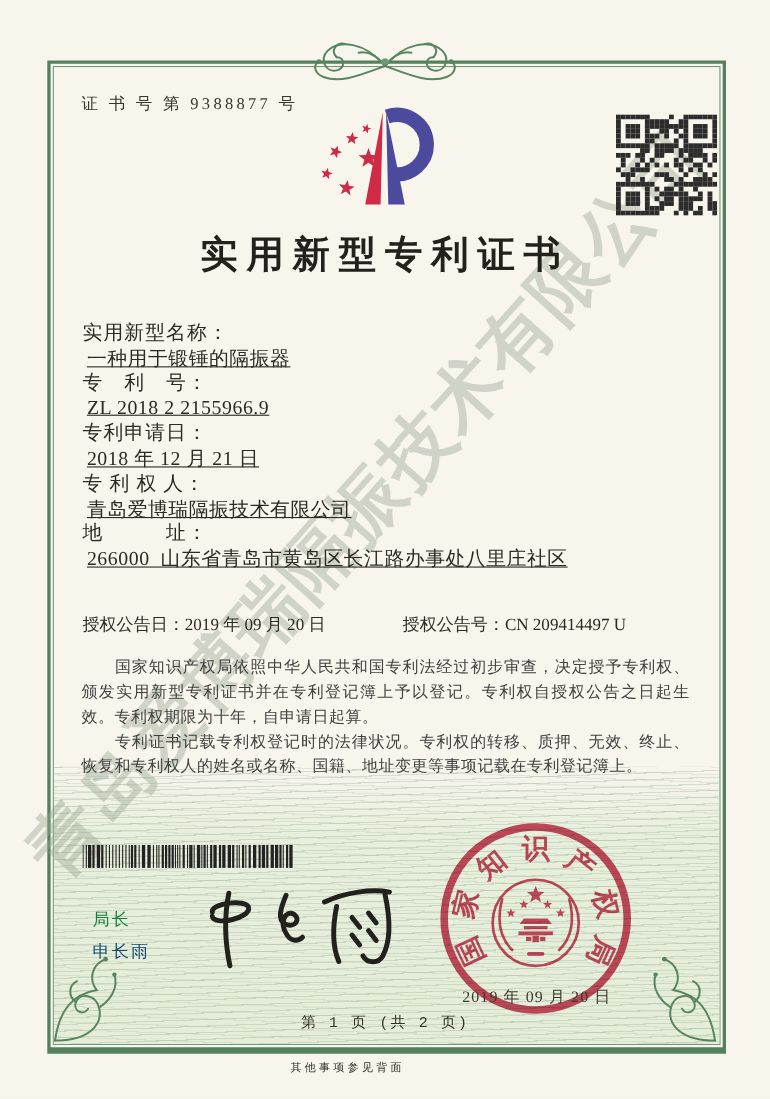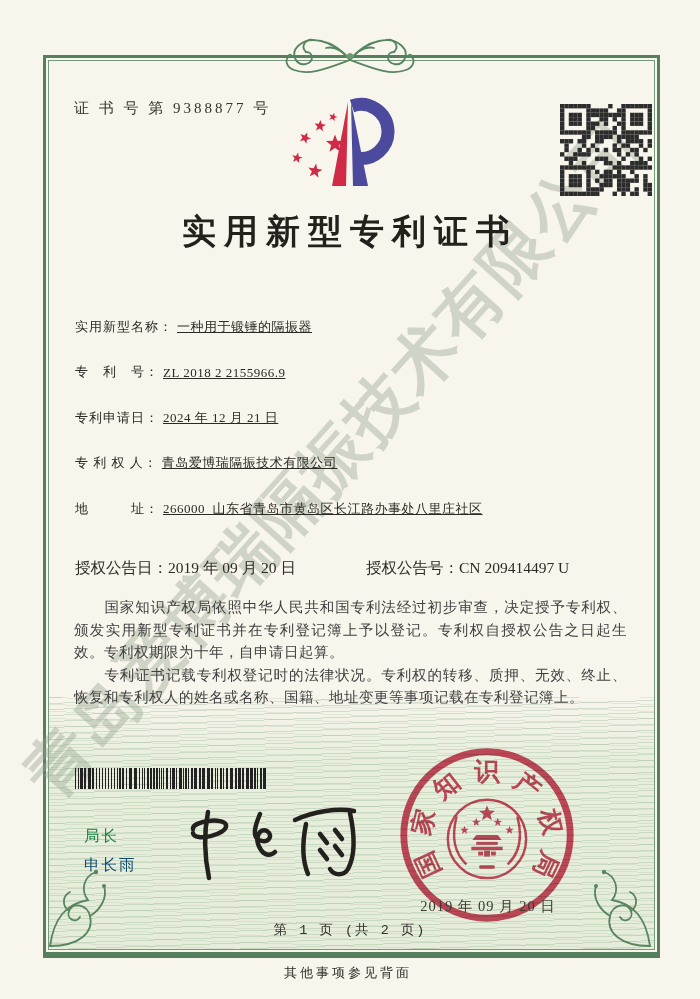--- a/index.html
+++ b/index.html
@@ -21,32 +21,32 @@
     background:
       repeating-linear-gradient(178deg, rgba(135,168,135,.30) 0 1px, rgba(0,0,0,0) 1px 6px),
       repeating-linear-gradient(182deg, rgba(135,168,135,.18) 0 1px, rgba(0,0,0,0) 1px 7px),
       linear-gradient(180deg, rgba(226,236,215,0) 0%, rgba(226,236,215,.75) 25%, rgba(228,237,217,.95) 100%);}
 
   .ornament{position:absolute;z-index:3;pointer-events:none;}
   .top-orn{left:248px;top:26px;}
   .corner-bl{left:46px;top:860px;}
   .corner-br{left:564px;top:860px;transform:scale(-1,1);}
 
-  .cert-no{position:absolute;left:74px;top:99px;z-index:3;
+  .cert-no{position:absolute;left:74px;top:85px;z-index:3;
     font-size:15px;letter-spacing:3px;color:#37342c;}
 
   .logo{position:absolute;left:288px;top:96px;z-index:3;}
   .qr{position:absolute;left:560px;top:104px;z-index:3;}
 
   .title{position:absolute;left:0;top:209px;width:700px;z-index:3;margin:0;
     text-align:center;font-size:34px;font-weight:700;letter-spacing:8px;color:#23211c;}
 
   .fields{position:absolute;left:75px;top:290px;z-index:3;}
-  .field-row{height:45.5px;display:flex;align-items:flex-end;
-    font-size:13px;color:#2c2a24;white-space:pre-wrap;}
+  .field-row{height:45.5px;display:flex;align-items:flex-start;
+    font-size:18px;color:#2c2a24;white-space:pre-wrap;flex-direction:column;}
   .field-label{letter-spacing:1px;}
   .field-value{margin-left:4px;letter-spacing:.5px;text-decoration:underline;}
 
   .grant-row{position:absolute;left:75px;top:558px;width:560px;height:26px;z-index:3;
     font-size:15.5px;color:#2c2a24;}
   .grant-no{position:absolute;left:291px;top:0;}
 
   .paragraphs{position:absolute;left:74px;top:596px;width:553px;z-index:3;
     font-size:14.5px;line-height:22.5px;color:#404040;text-align:justify;}
   .paragraphs p{margin:0;text-indent:2.1em;letter-spacing:.5px;}
@@ -59,21 +59,21 @@
 
   .seal{position:absolute;left:394px;top:742px;z-index:3;mix-blend-mode:multiply;opacity:.9;}
   .seal-ch{font-size:26px;font-weight:700;fill:#c93852;text-anchor:middle;dominant-baseline:middle;
     font-family:"Liberation Serif","DejaVu Serif",serif;}
   .seal-date{position:absolute;left:399px;top:897px;width:178px;z-index:4;text-align:center;
     font-size:14.5px;letter-spacing:1px;color:#3d3a31;}
 
   .page-num{position:absolute;left:0;top:921px;width:700px;z-index:3;text-align:center;
     font-size:13.5px;letter-spacing:2px;color:#33312a;font-family:Liberation Mono, monospace;}
   .back-note{position:absolute;left:0;top:964px;width:632px;z-index:3;text-align:center;
-    font-size:13px;letter-spacing:3px;color:#2e2c26;padding-left:32px;}
+    font-size:10px;letter-spacing:3px;color:#2e2c26;}
 </style>
 </head>
 <body>
 
 <div class="page">
 
   <div class="watermark">青岛爱博瑞隔振技术有限公司</div>
 
   <div class="frame">
     <div class="frame-inner"></div>
@@ -390,21 +390,21 @@
     <div class="field-row">
       <span class="field-label">实用新型名称：</span>
       <span class="field-value">一种用于锻锤的隔振器</span>
     </div>
     <div class="field-row">
       <span class="field-label">专　利　号：</span>
       <span class="field-value">ZL 2018 2 2155966.9</span>
     </div>
     <div class="field-row">
       <span class="field-label">专利申请日：</span>
-      <span class="field-value">2024 年 12 月 21 日</span>
+      <span class="field-value">2018 年 12 月 21 日</span>
     </div>
     <div class="field-row">
       <span class="field-label">专 利 权 人：</span>
       <span class="field-value">青岛爱博瑞隔振技术有限公司</span>
     </div>
     <div class="field-row">
       <span class="field-label">地　　　址：</span>
       <span class="field-value">266000&nbsp; 山东省青岛市黄岛区长江路办事处八里庄社区</span>
     </div>
   </div>

